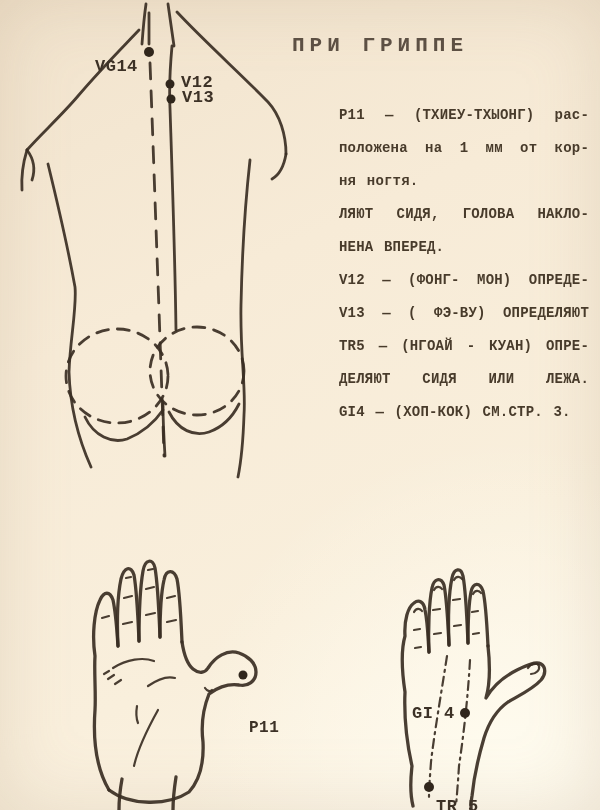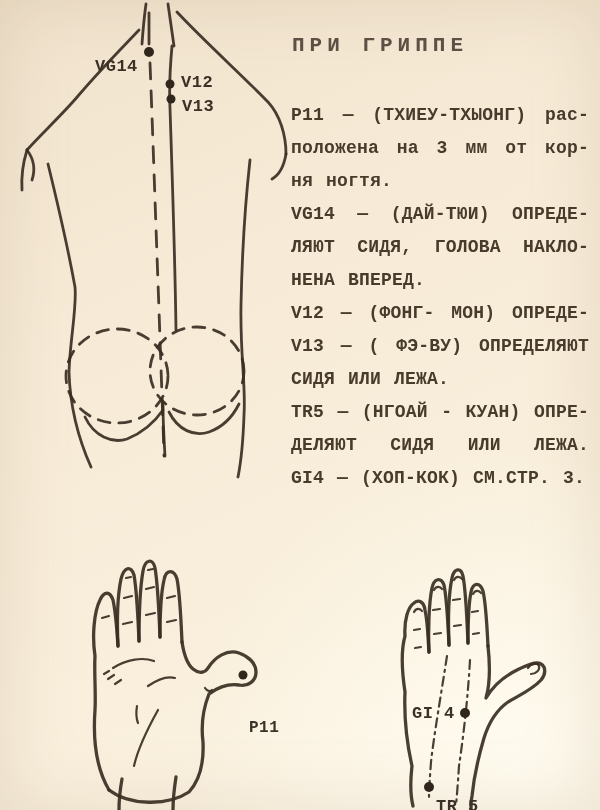--- a/index.html
+++ b/index.html
@@ -17,22 +17,22 @@
   .stroke-thin{stroke-width:2.2;}
   .dot{fill:#30261c;stroke:none;}
   .pt{position:absolute;font-weight:bold;font-size:17px;color:#3c3126;letter-spacing:.5px;white-space:nowrap;}
   .pt-small{font-size:16px;margin-top:38px;}
   .title{
     position:absolute;left:292px;top:34px;width:300px;
     font-weight:bold;font-size:21px;letter-spacing:5px;color:#5d5044;white-space:nowrap;
   }
   .col{position:absolute;left:291px;top:99px;width:298px;}
   .tl{
-    font-weight:bold;font-size:18px;line-height:33px;color:#483b2b;
-    letter-spacing:.2px;word-spacing:2px;white-space:nowrap;
+    font-weight:bold;font-size:14px;line-height:33px;color:#483b2b;
+    letter-spacing:.2px;word-spacing:2px;white-space:nowrap;margin-left:48px;
   }
   .tl.j{white-space:normal;text-align:justify;text-align-last:justify;}
 </style>
 </head>
 <body>
 
 <div class="page">
 
   <svg class="art" width="600" height="810" viewBox="0 0 600 810">
 
@@ -102,35 +102,33 @@
 
       <path class="stroke stroke-thin" stroke-dasharray="9 5 2 5" d="M447,656 C441,695 434,735 431,762 C430,776 429,788 429,798"></path>
       <path class="stroke stroke-thin" stroke-dasharray="9 5 2 5" d="M470,660 C468,696 464,732 459,766 C458,782 457,794 456,806"></path>
       <circle class="dot" cx="465" cy="713" r="5"></circle>
       <circle class="dot" cx="429" cy="787" r="5"></circle>
     </g>
   </svg>
 
   <div class="pt" style="left:95px;top:57px;">VG14</div>
   <div class="pt" style="left:181px;top:73px;">V12</div>
-  <div class="pt" style="left:182px;top:97px;text-align:center;">V13</div>
+  <div class="pt" style="left:182px;top:88px;text-align:center;">V13</div>
   <div class="pt pt-small" style="left:249px;top:681px;">P11</div>
   <div class="pt" style="left:412px;top:704px;">GI 4</div>
   <div class="pt" style="left:436px;top:797px;">TR 5</div>
 
   <div class="title">ПРИ ГРИППЕ</div>
 
   <div class="col">
     <div class="tl j">Р11 — (ТХИЕУ-ТХЫОНГ) рас-</div>
-    <div class="tl j">положена на 3 мм от кор-</div>
+    <div class="tl j">положена на 1 мм от кор-</div>
     <div class="tl">ня ногтя.</div>
-    <div class="tl j">VG14 — (ДАЙ-ТЮИ) ОПРЕДЕ-</div>
     <div class="tl j">ЛЯЮТ СИДЯ, ГОЛОВА НАКЛО-</div>
     <div class="tl">НЕНА ВПЕРЕД.</div>
     <div class="tl j">V12 — (ФОНГ- МОН) ОПРЕДЕ-</div>
     <div class="tl j">V13 — ( ФЭ-ВУ) ОПРЕДЕЛЯЮТ</div>
-    <div class="tl">СИДЯ ИЛИ ЛЕЖА.</div>
     <div class="tl j">TR5 — (НГОАЙ - КУАН) ОПРЕ-</div>
     <div class="tl j">ДЕЛЯЮТ СИДЯ ИЛИ ЛЕЖА.</div>
     <div class="tl">GI4 — (ХОП-КОК) СМ.СТР. 3.</div>
   </div>
 
 </div>
 
 </body></html>

